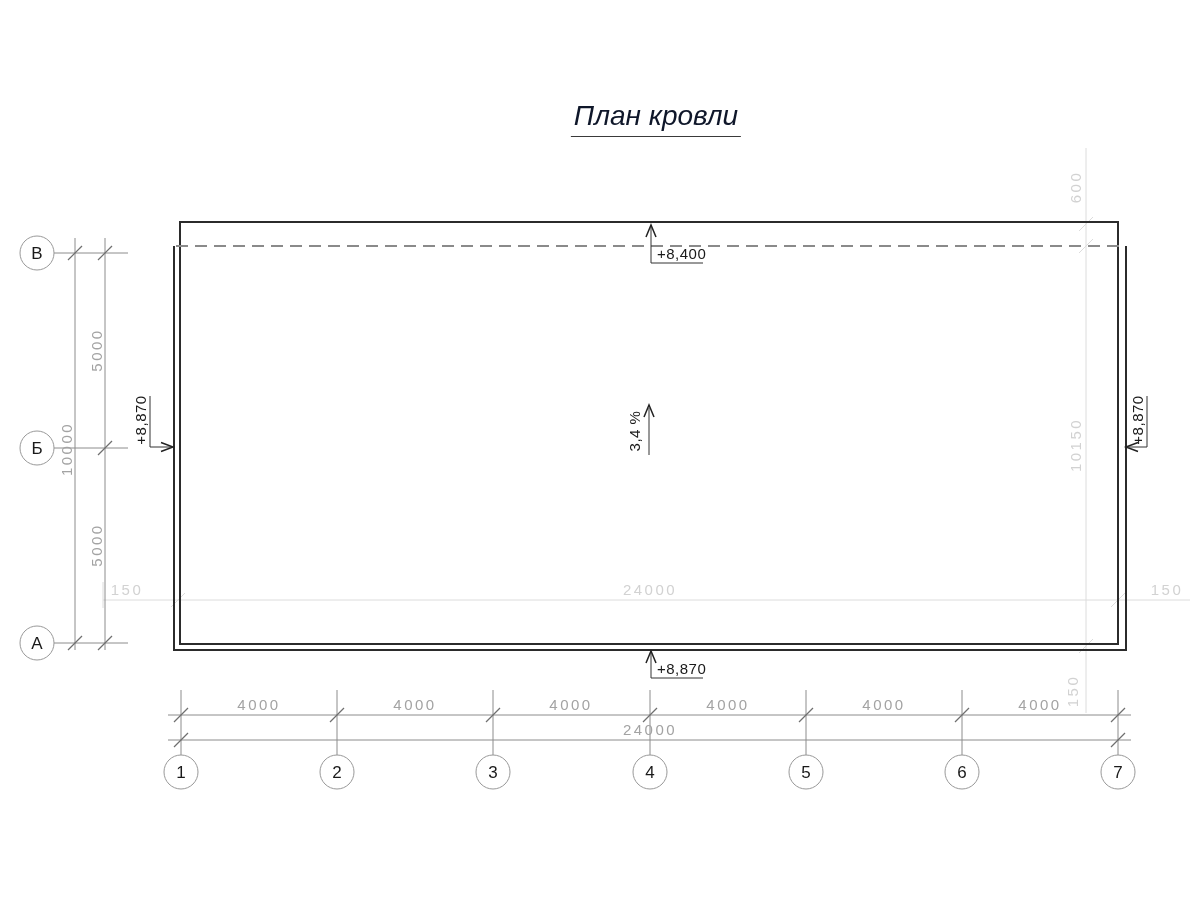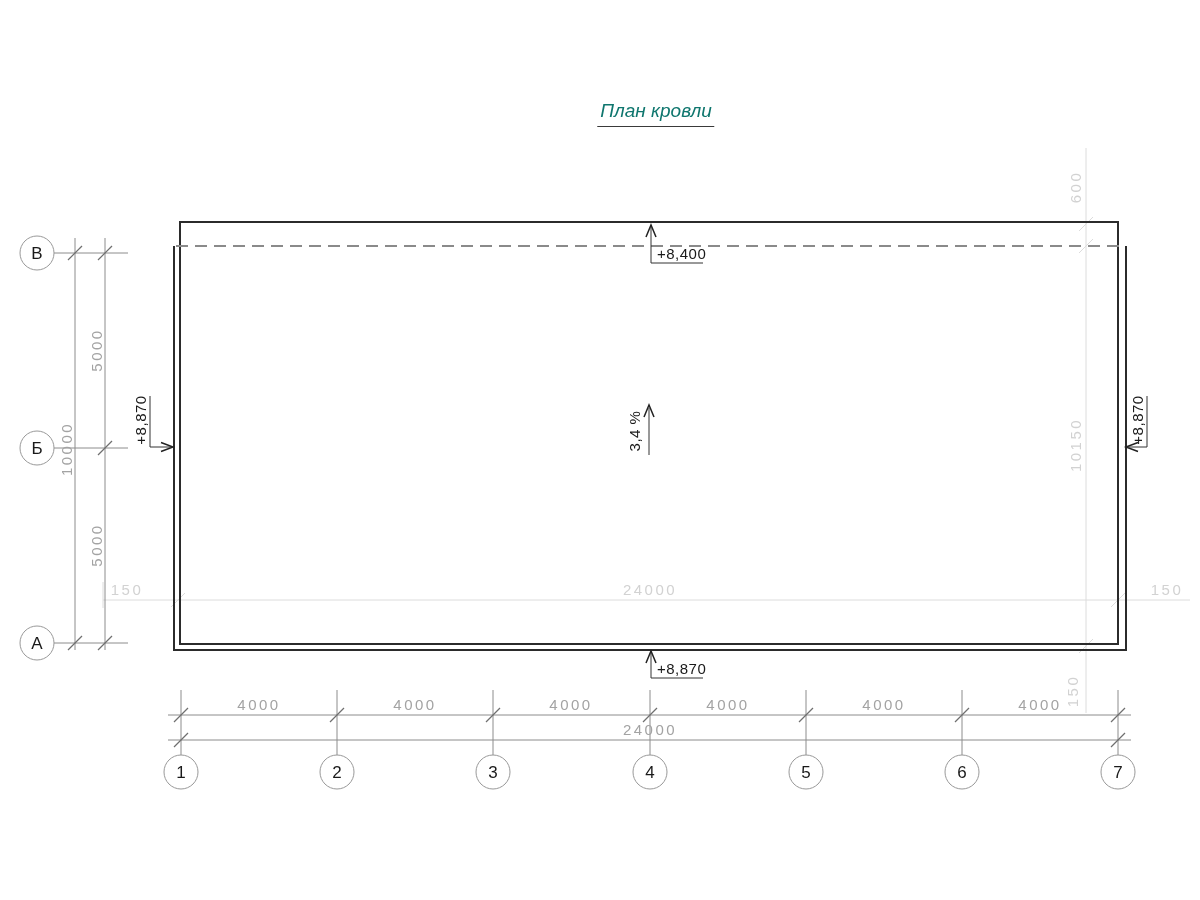--- a/index.html
+++ b/index.html
@@ -7,21 +7,21 @@
   #canvas{position:relative;width:1200px;height:900px;background:#ffffff;overflow:hidden;}
   #plan-svg{position:absolute;left:0;top:0;}
   svg text{font-family:"Liberation Sans", sans-serif;}
   .t-dim{font-size:15px;letter-spacing:2.5px;}
   .t-gray{fill:#a3a3a3;}
   .t-light{fill:#d2d2d2;}
   .t-dark{fill:#1a1a1a;font-size:15px;letter-spacing:0.5px;}
   .t-axis{fill:#1a1a1a;font-size:17px;}
   .drawing-title{
     position:absolute;left:656px;top:100px;transform:translateX(-50%);
-    font-style:italic;font-size:19px;color:#0f766e;
+    font-style:italic;font-size:28px;color:#0f172a;
     border-bottom:1.5px solid #3a3a3a;padding:0 3px 4px 3px;white-space:nowrap;
   }
 </style>
 </head>
 <body>
 
 <div id="canvas">
 
   <div class="drawing-title">План кровли</div>
 

